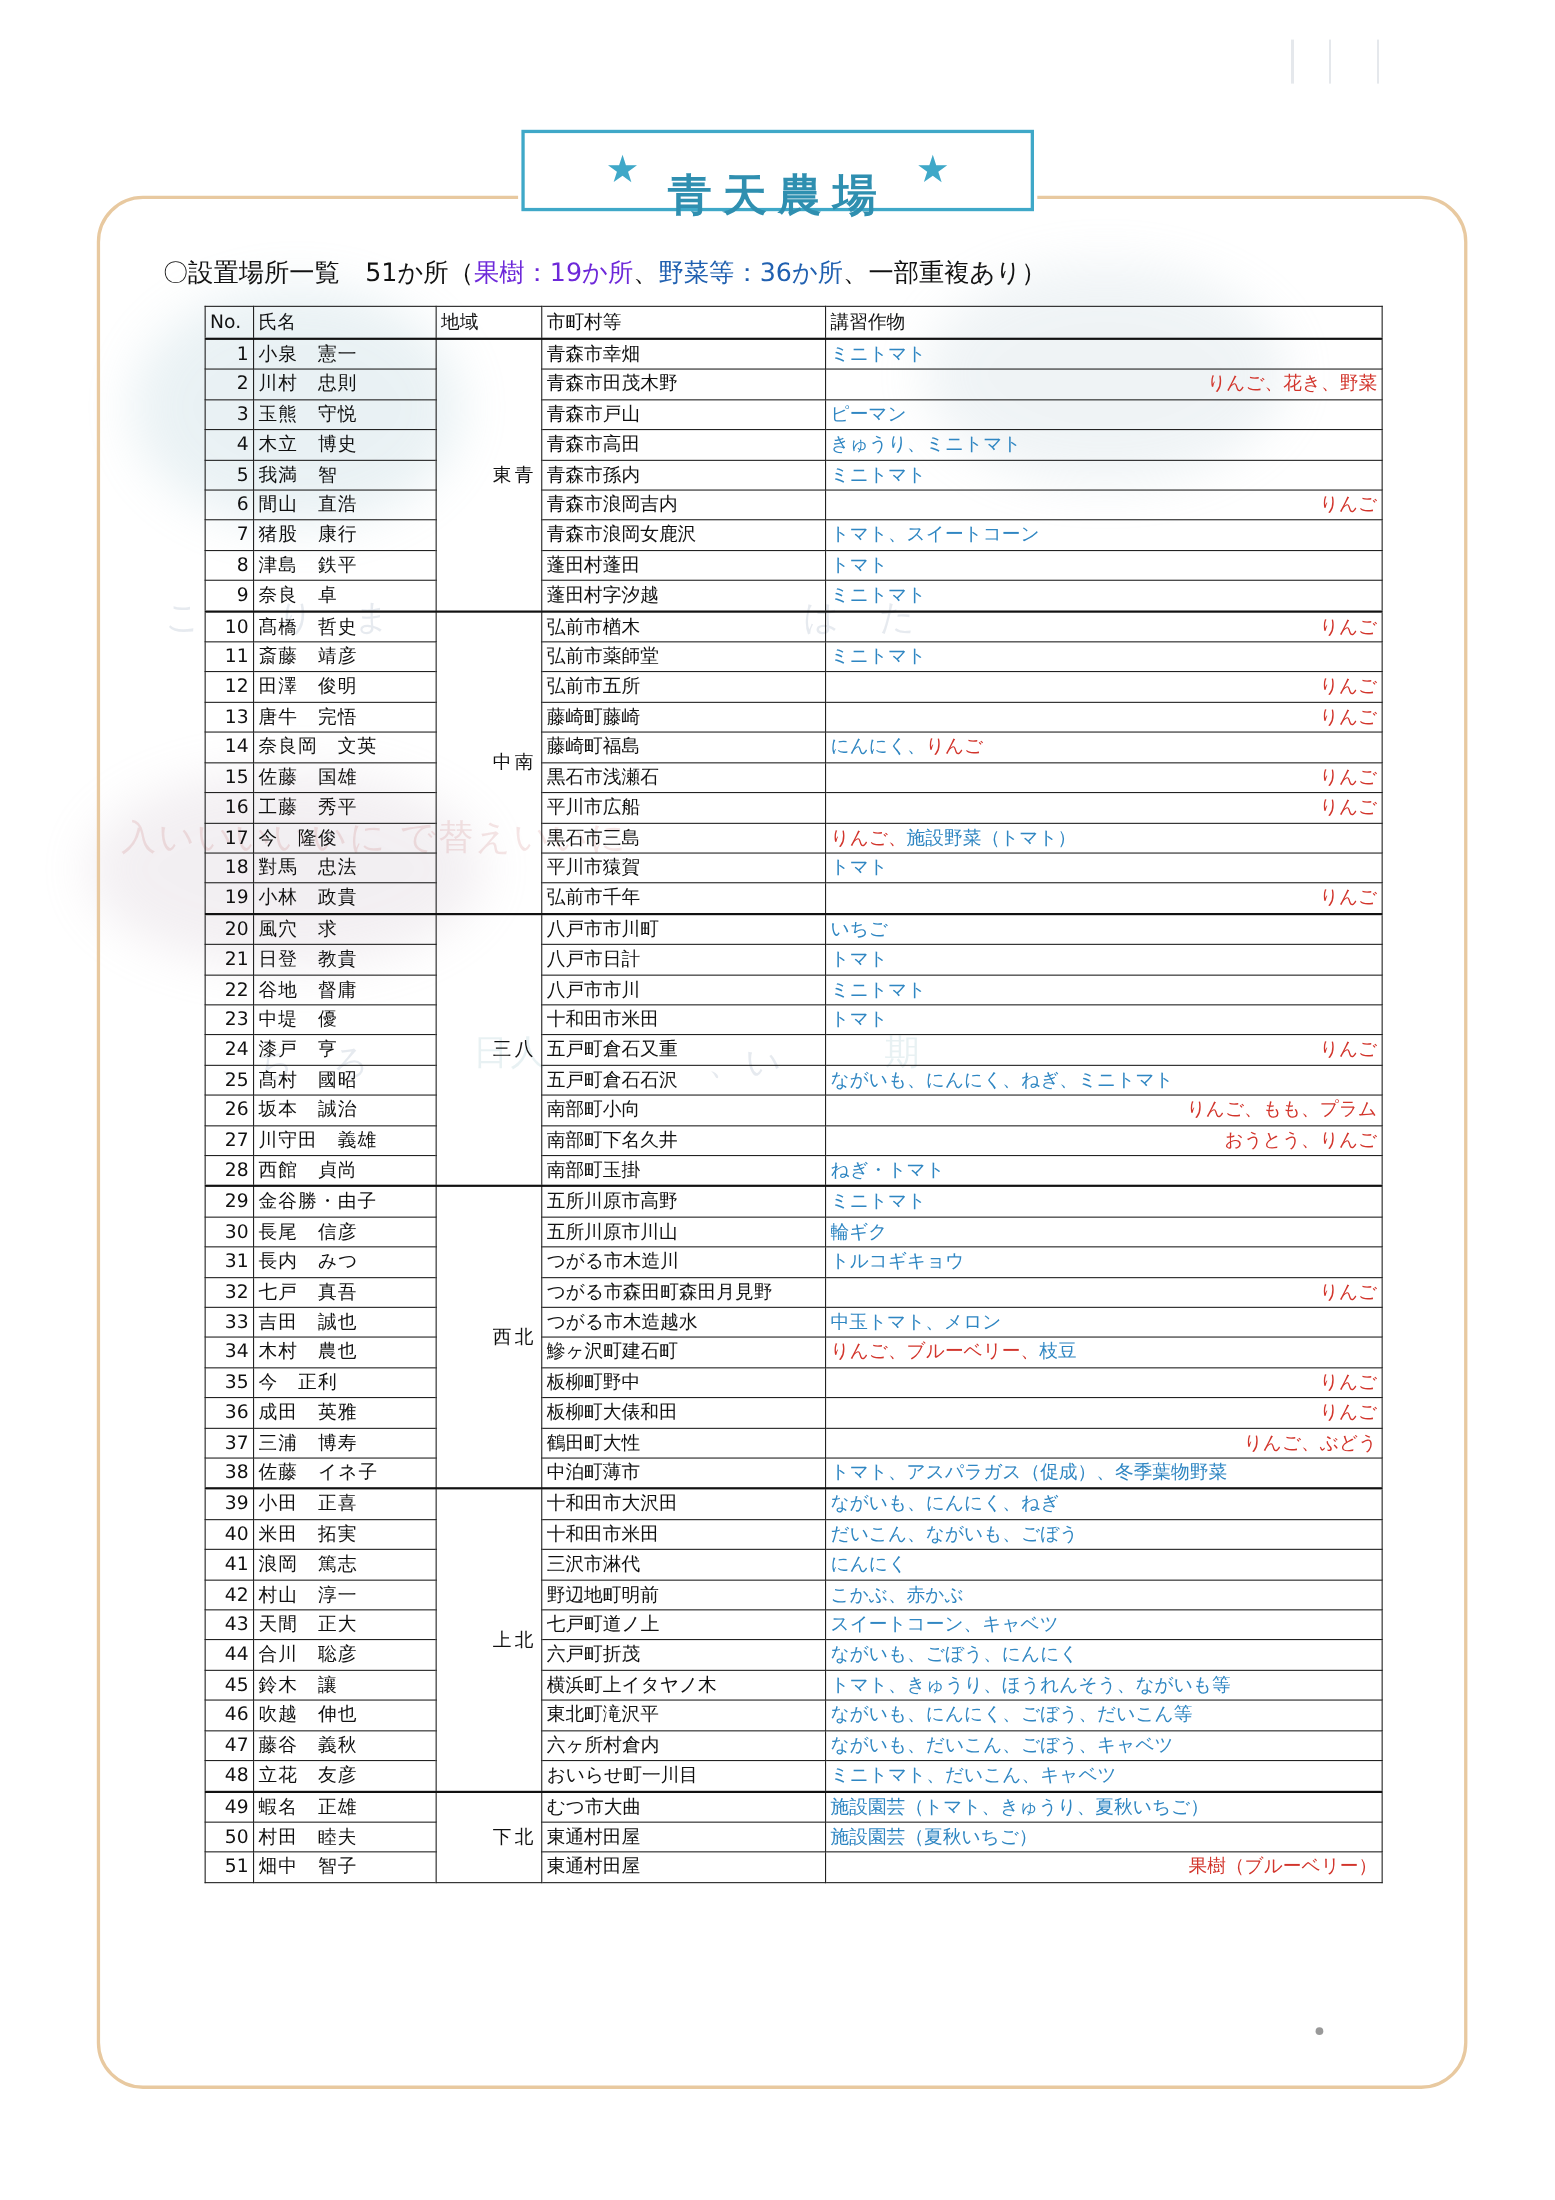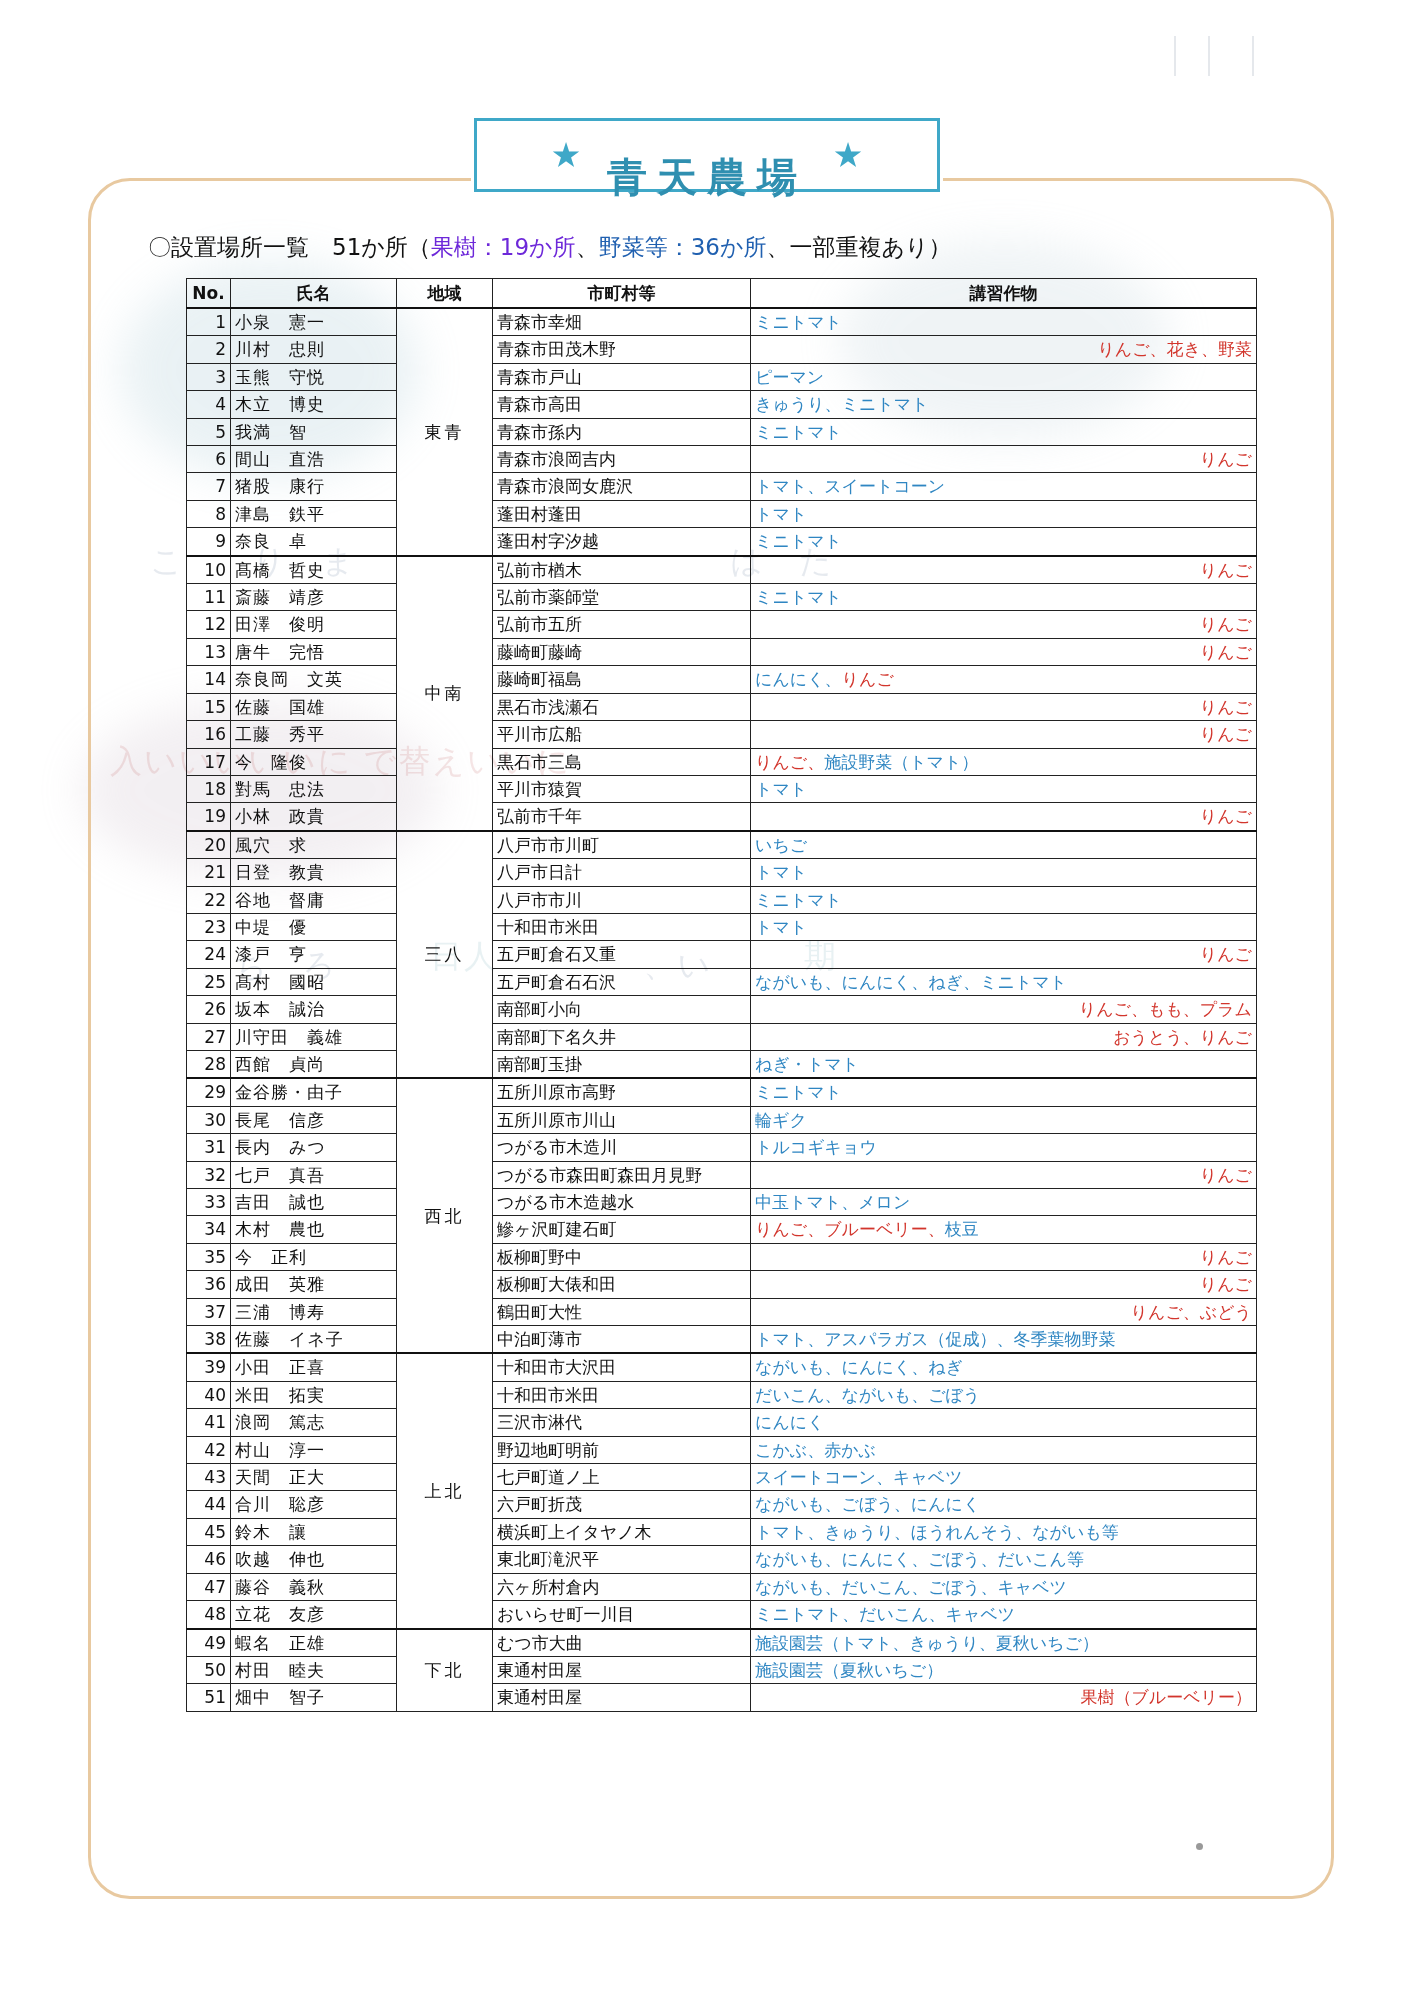--- a/index.html
+++ b/index.html
@@ -121,22 +121,22 @@
   table.reg th, table.reg td {
     border: 1px solid #222;
     font-size: 17px;
     padding: 0 4px;
     height: 26.4px;
     line-height: 26.4px;
     overflow: hidden;
     white-space: nowrap;
   }
   table.reg th {
-    text-align: center;
-    font-weight: bold;
+    text-align: left;
+    font-weight: normal;
     color: #111;
     height: 28px;
     line-height: 28px;
   }
   col.c-no    { width: 44px; }
   col.c-name  { width: 166px; }
   col.c-area  { width: 96px; }
   col.c-city  { width: 258px; }
   col.c-crop  { width: 506px; }
 
@@ -145,21 +145,21 @@
     padding-right: 6px;
     color: #111;
   }
   td.name {
     text-align: left;
     padding-left: 14px;
     letter-spacing: 1px;
     color: #111;
   }
   td.area {
-    text-align: center;
+    text-align: right;
     letter-spacing: 3px;
     color: #111;
     font-size: 18px;
   }
   td.city {
     text-align: left;
     padding-left: 8px;
     color: #111;
   }
   td.crop {

